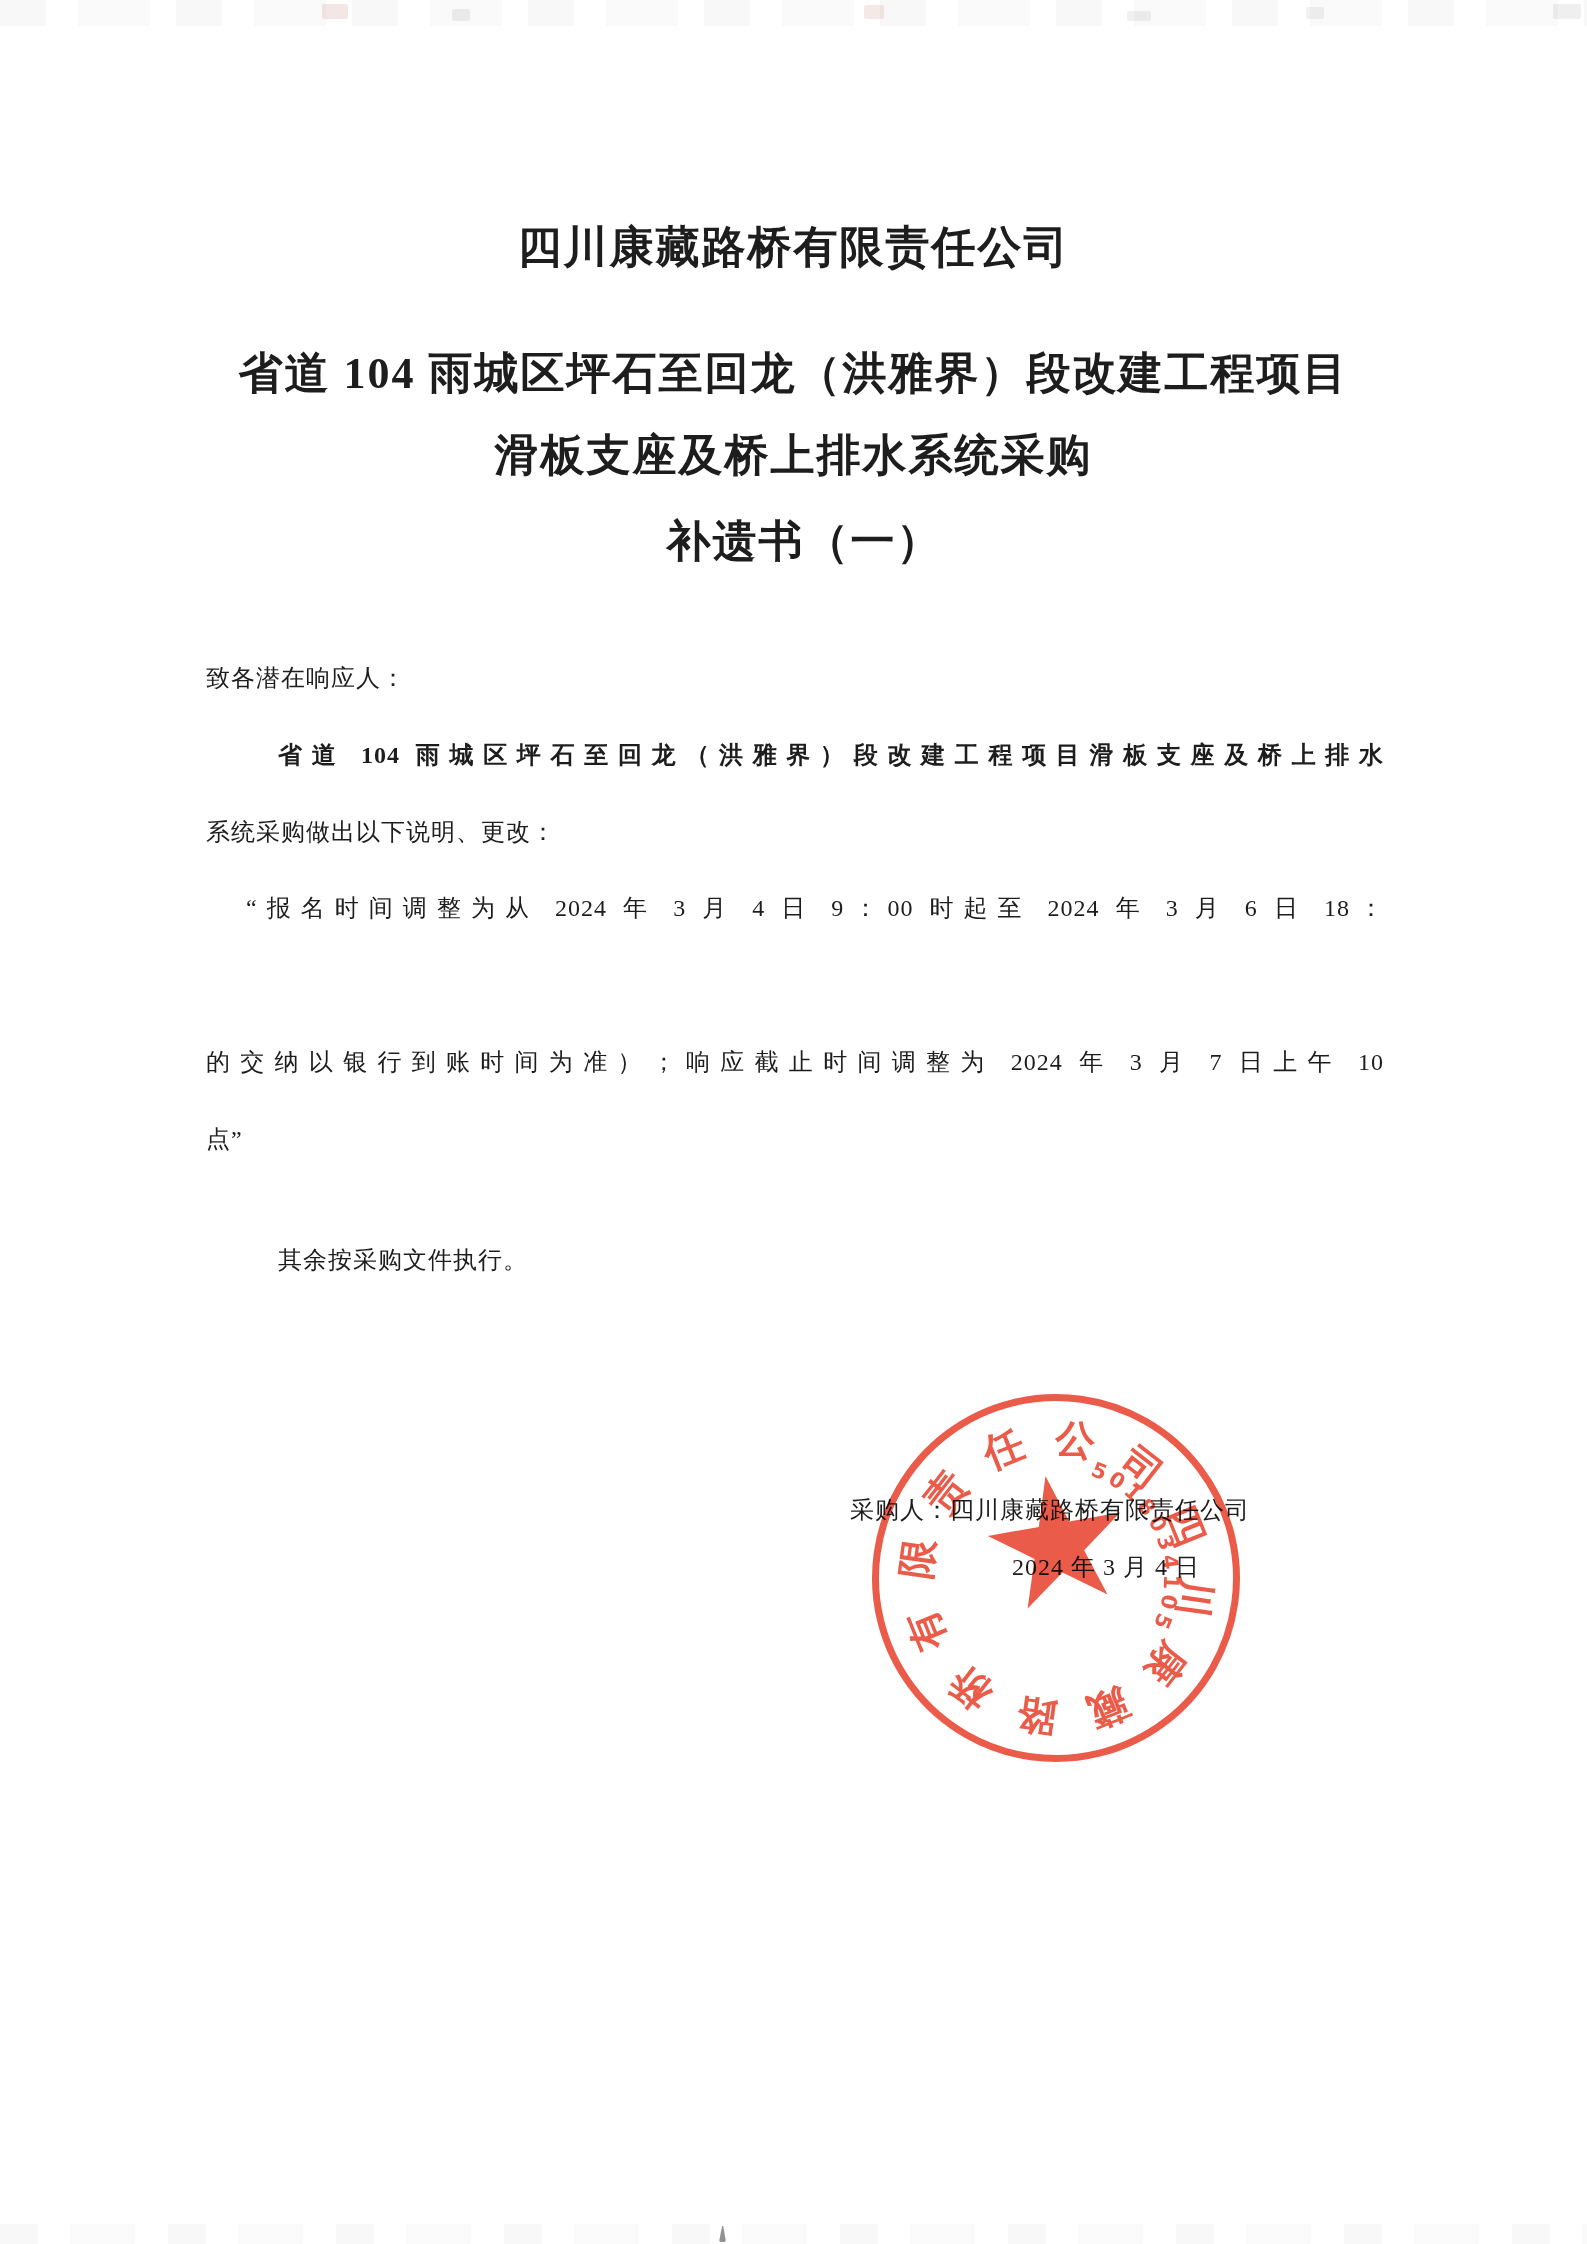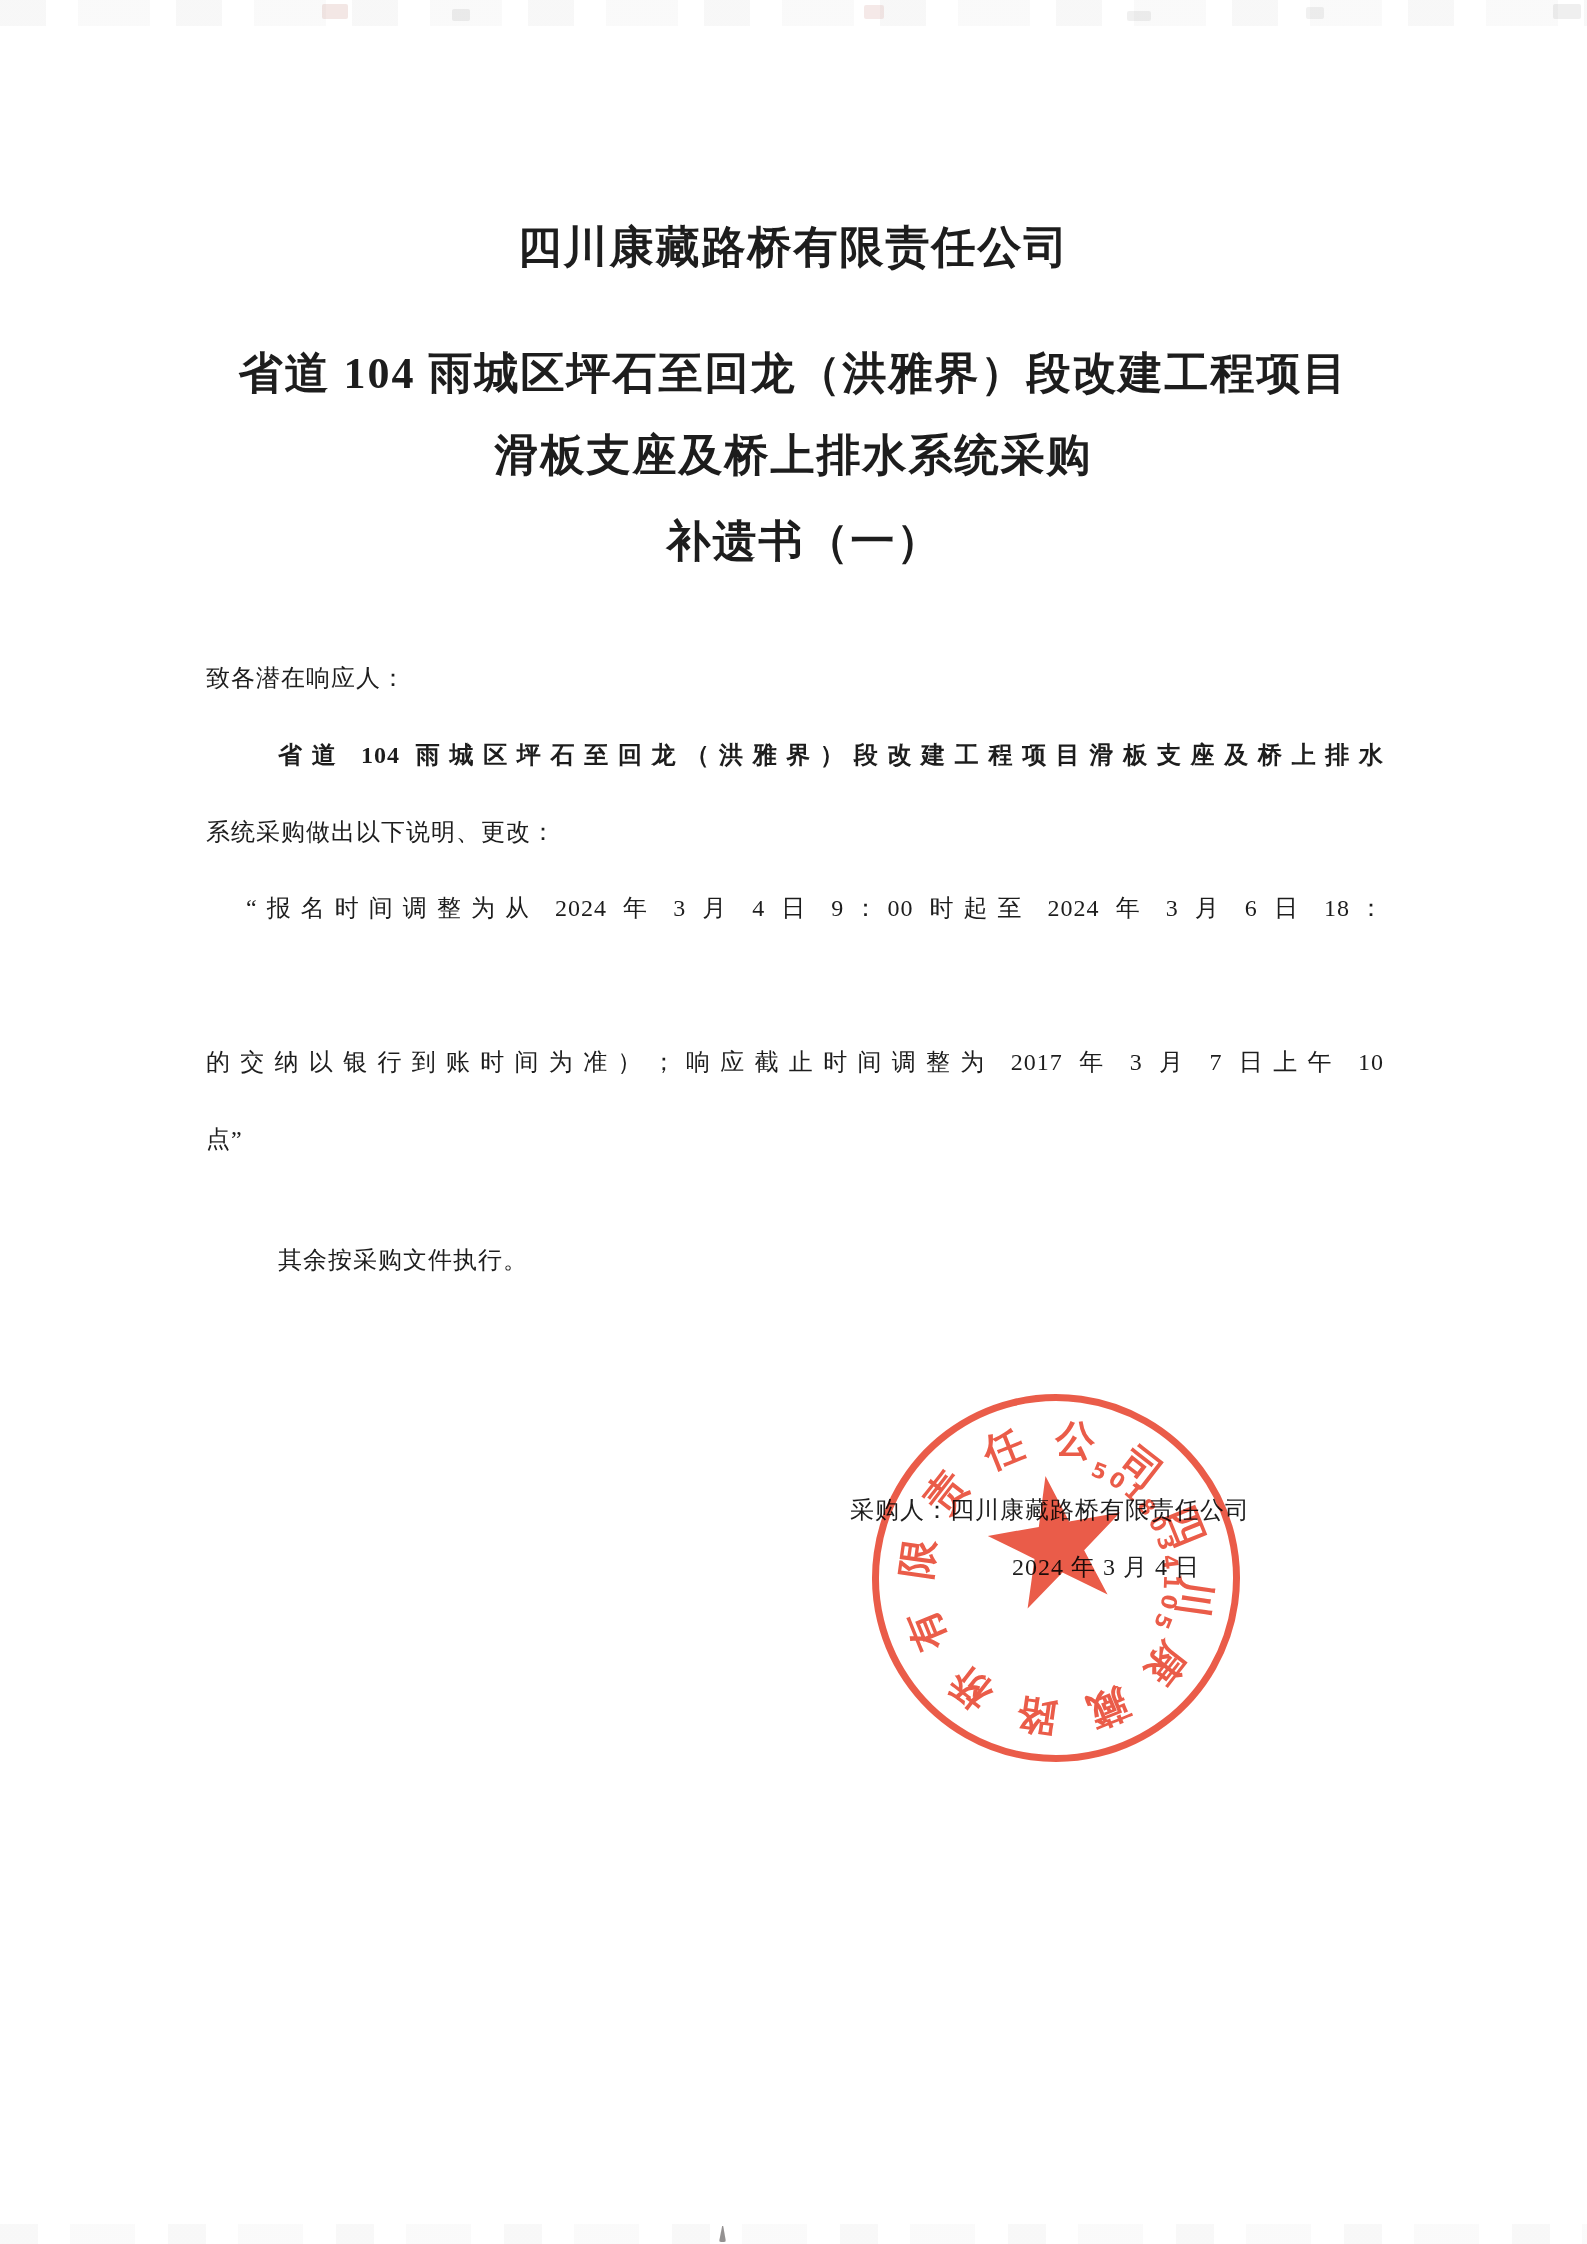--- a/index.html
+++ b/index.html
@@ -99,21 +99,21 @@
   <div class="tline" style="top:350px;">省道 104 雨城区坪石至回龙（洪雅界）段改建工程项目</div>
   <div class="tline" style="top:432px;">滑板支座及桥上排水系统采购</div>
   <div class="tline" style="top:518px;margin-left:11px;">补遗书（一）</div>
 
   <div class="bline" style="left:206px;top:656px;">致各潜在响应人：</div>
 
   <div class="bline fill" style="left:278px;top:733px;width:1106px;font-weight:bold;">省道 104 雨城区坪石至回龙（洪雅界）段改建工程项目滑板支座及桥上排水</div>
   <div class="bline" style="left:206px;top:810px;">系统采购做出以下说明、更改：</div>
 
   <div class="bline fill" style="left:246px;top:886px;width:1138px;">“报名时间调整为从 2024 年 3 月 4 日 9：00 时起至 2024 年 3 月 6 日 18：</div>
-  <div class="bline fill" style="left:206px;top:1040px;width:1178px;">的交纳以银行到账时间为准）；响应截止时间调整为 2017 年 3 月 7 日上午 10</div>
+  <div class="bline fill" style="left:206px;top:1040px;width:1178px;">的交纳以银行到账时间为准）；响应截止时间调整为 2024 年 3 月 7 日上午 10</div>
   <div class="bline" style="left:206px;top:1117px;">点”</div>
 
   <div class="bline" style="left:850px;top:1488px;">采购人：四川康藏路桥有限责任公司</div>
 
   <div class="bline" style="left:278px;top:1238px;">其余按采购文件执行。</div>
   <div class="bline" style="left:1012px;top:1545px;text-align:right;">2024 年 3 月 4 日</div>
 
   <div class="seal">
     <div class="seal-border"></div>
     <div class="seal-ring">

